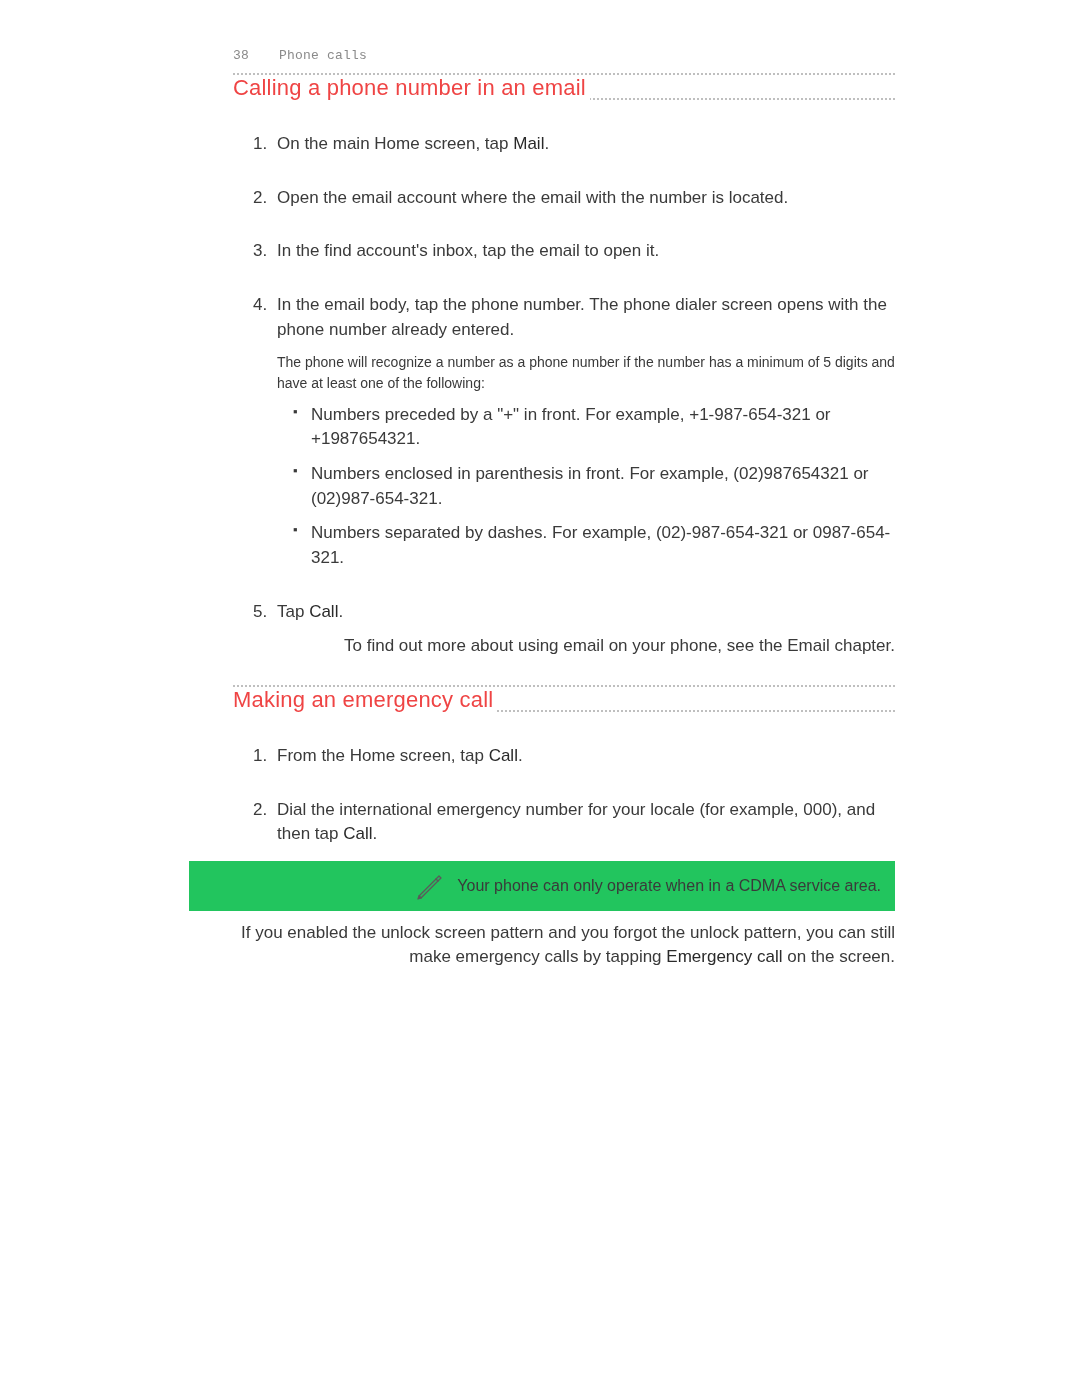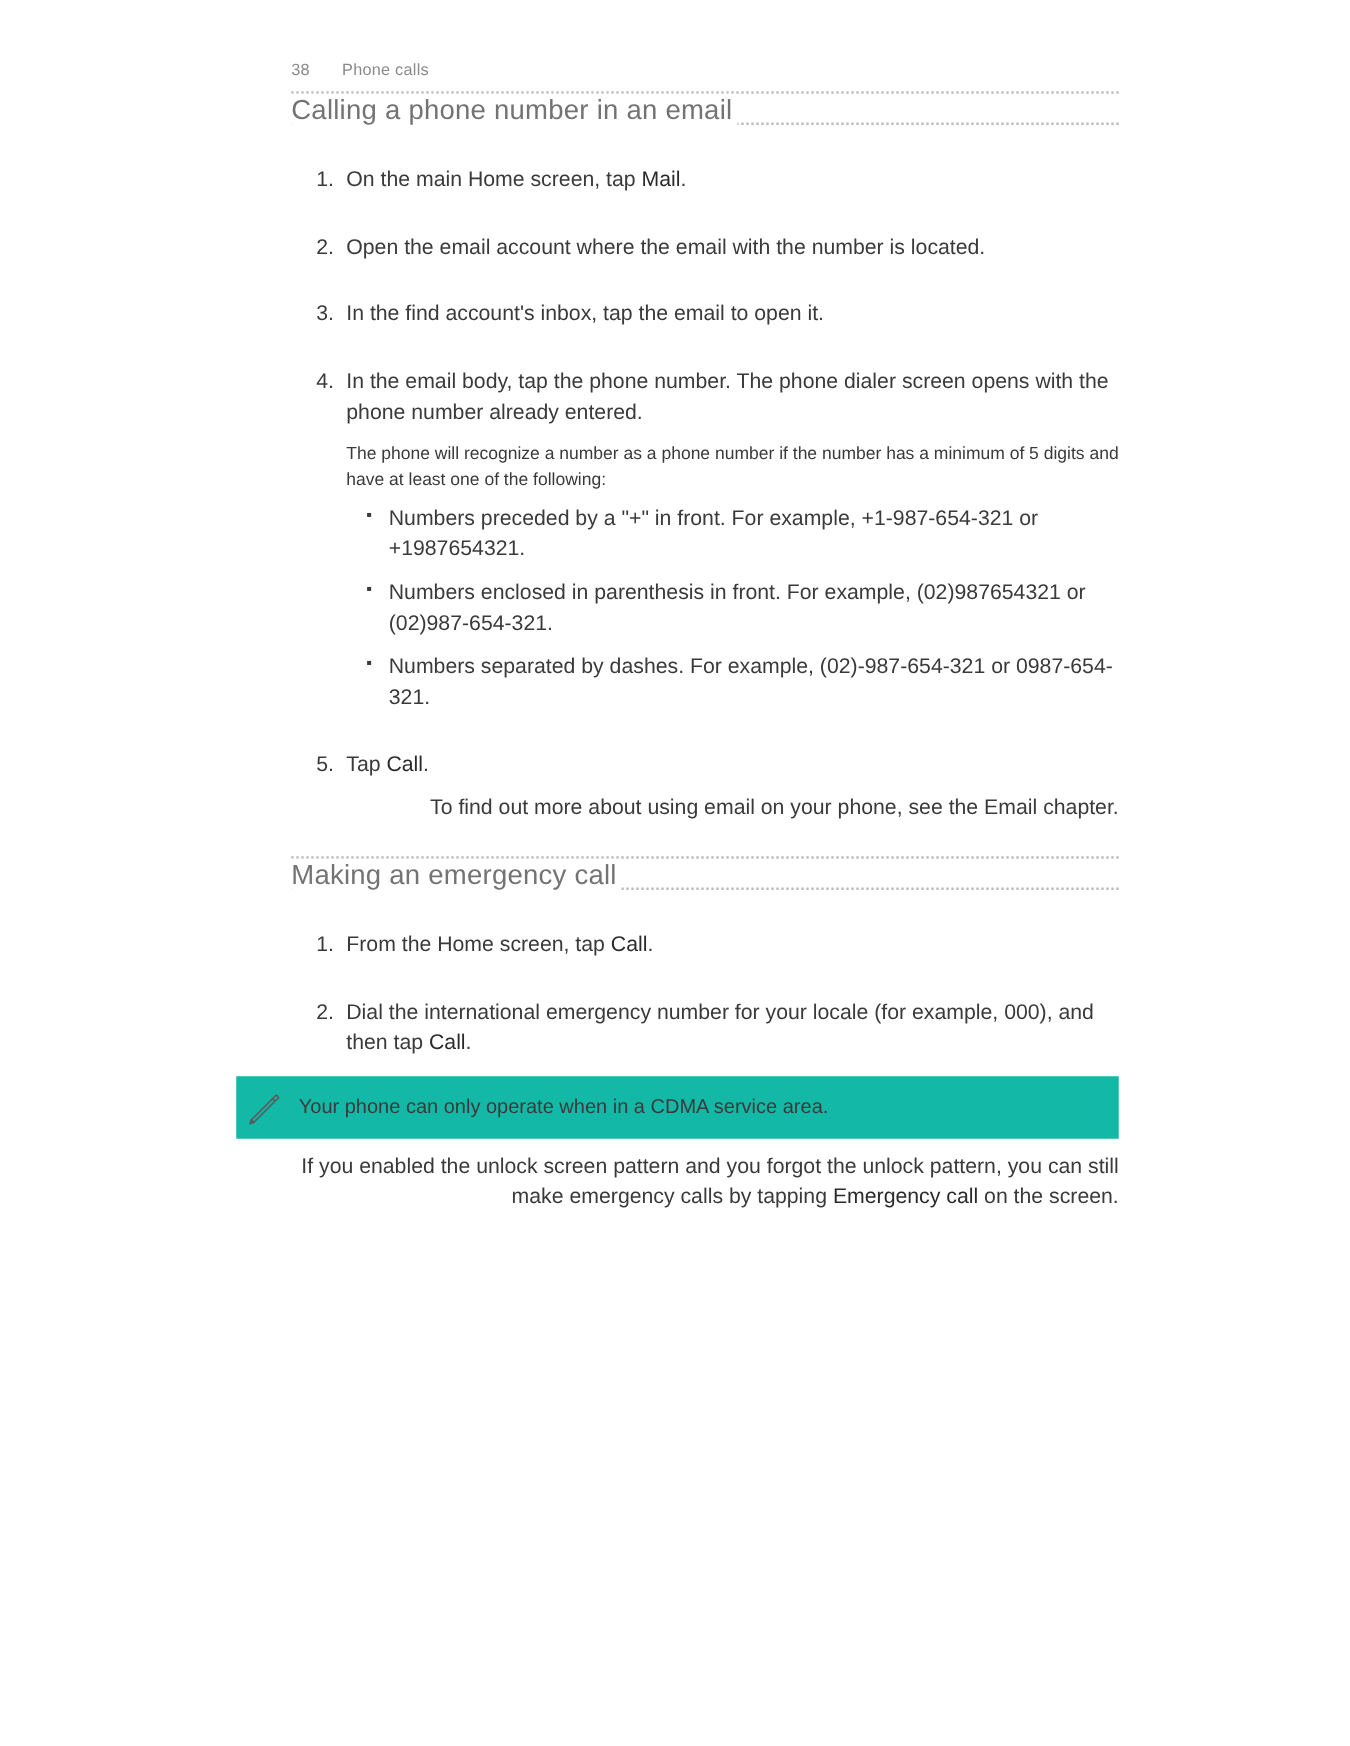--- a/index.html
+++ b/index.html
@@ -15,31 +15,32 @@
       position: relative;
     }
     .page {
       padding: 48px 185px 0 233px;
     }
     .header-meta {
       font-size: 13px;
       color: #8a8a8a;
       letter-spacing: 0.2px;
       margin-bottom: 8px;
+      font-family: Liberation Mono, monospace;
     }
     .header-meta .page-num {
       margin-right: 22px;
     }
     .section-rule-top {
       border-top: 2px dotted #bfbfbf;
       height: 0;
       margin-top: 10px;
     }
     .section-title {
-      color: #737373;
+      color: #ef4444;
       font-size: 22px;
       font-weight: 400;
       letter-spacing: 0.2px;
       display: inline-block;
       background: #fff;
       position: relative;
       padding-right: 4px;
     }
     .section-title-row {
       position: relative;
@@ -115,27 +116,28 @@
       text-align: right;
     }
     .strong {
       color: #2a2a2a;
       font-weight: 500;
     }
     .section2 {
       margin-top: 26px;
     }
     .note-box {
-      background: #14b8a6;
+      background: #22c55e;
       display: flex;
       align-items: center;
       padding: 10px 14px 10px 4px;
       margin-top: 14px;
       margin-left: -44px;
       margin-right: 0;
+      justify-content: flex-end;
     }
     .note-icon {
       width: 36px;
       flex-shrink: 0;
       display: flex;
       align-items: center;
       justify-content: center;
     }
     .note-text {
       font-size: 16px;

